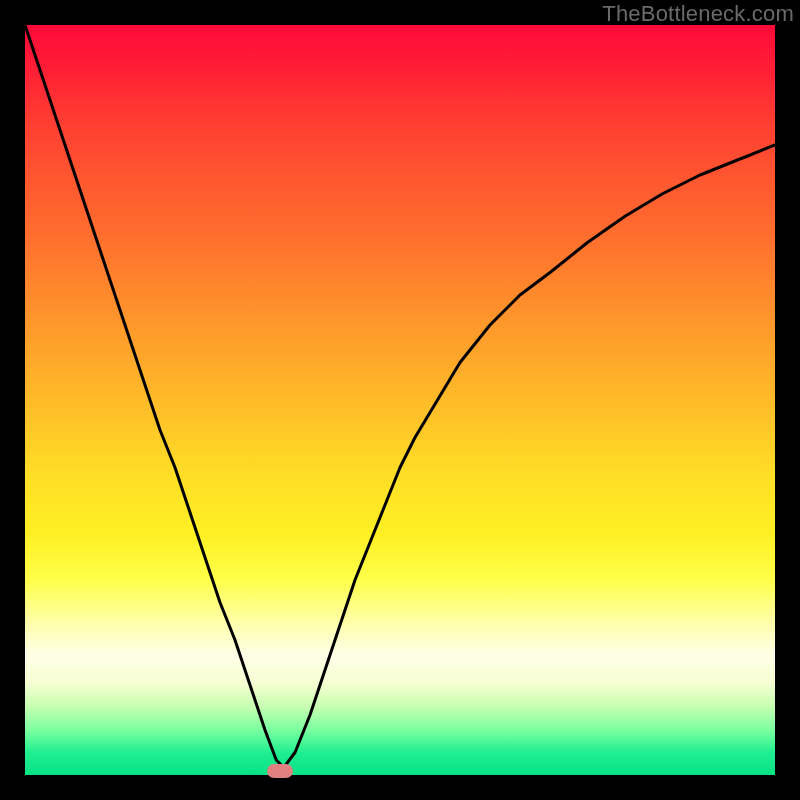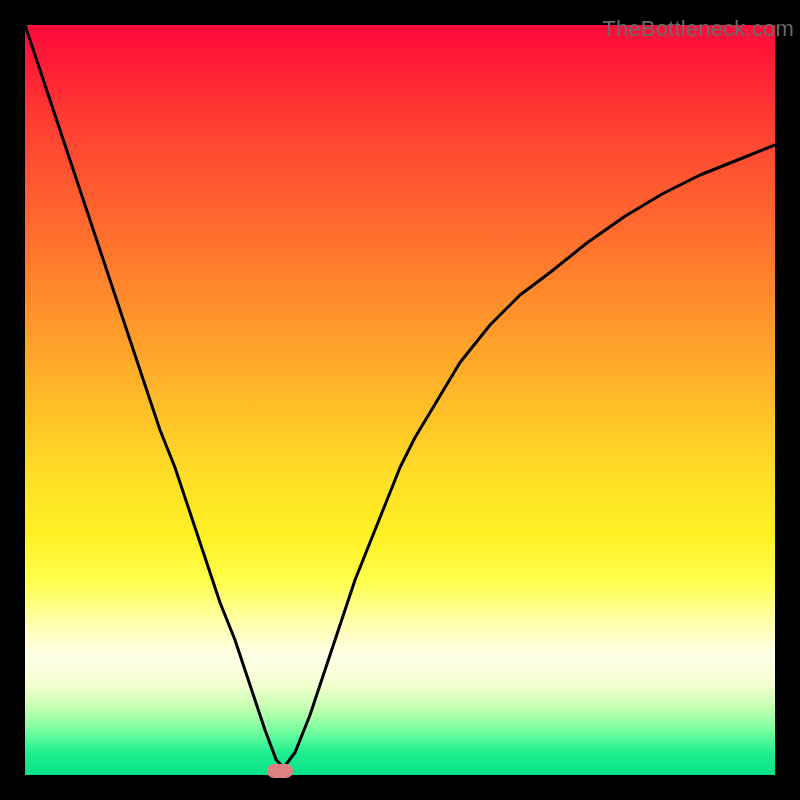--- a/index.html
+++ b/index.html
@@ -42,21 +42,21 @@
     left: 0; top: 0;
     width: 100%; height: 100%;
   }
   .marker {
     position: absolute;
     background: #e08080;
     border-radius: 8px;
   }
   .watermark {
     position: absolute;
-    top: 16px;
+    top: 1px;
     right: 6px;
     font-family: Arial, Helvetica, sans-serif;
     font-size: 22px;
     color: #6a6a6a;
     font-weight: 500;
     letter-spacing: 0.2px;
   }
 </style>
 </head>
 <body>

